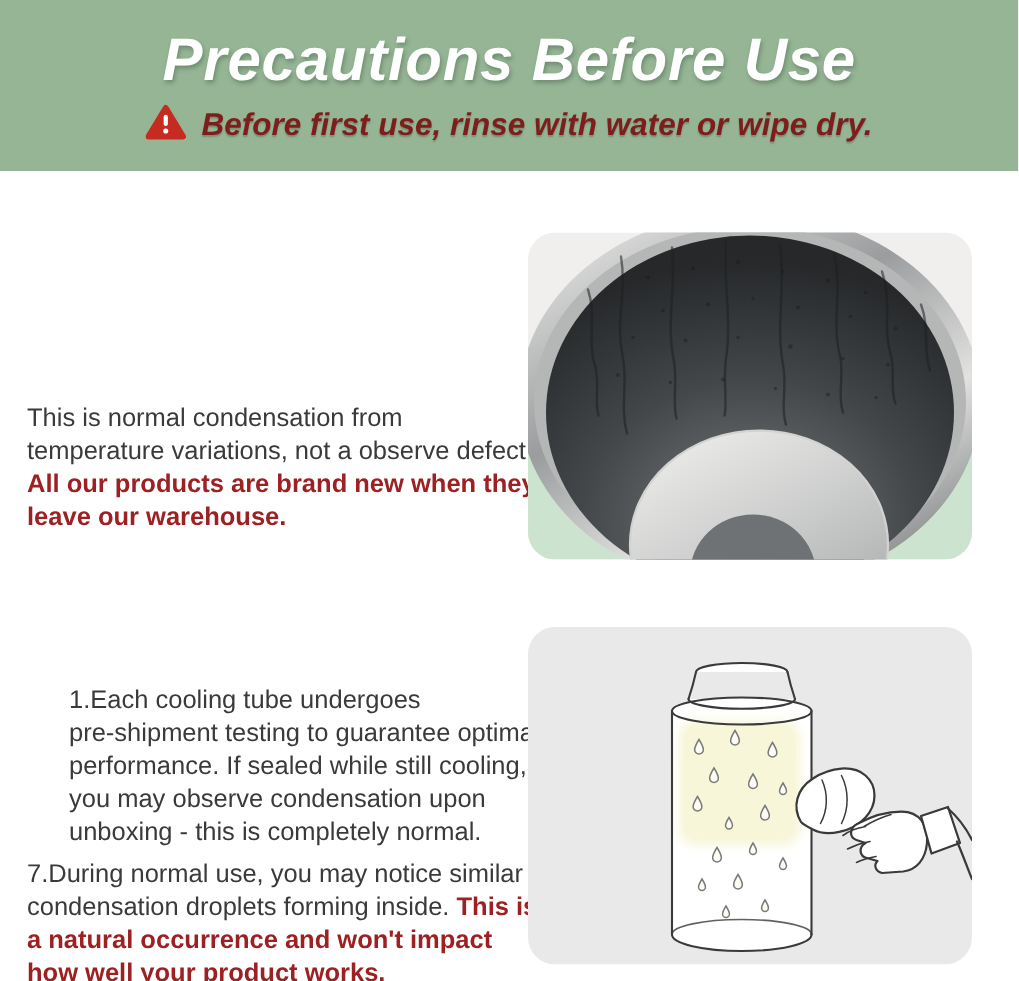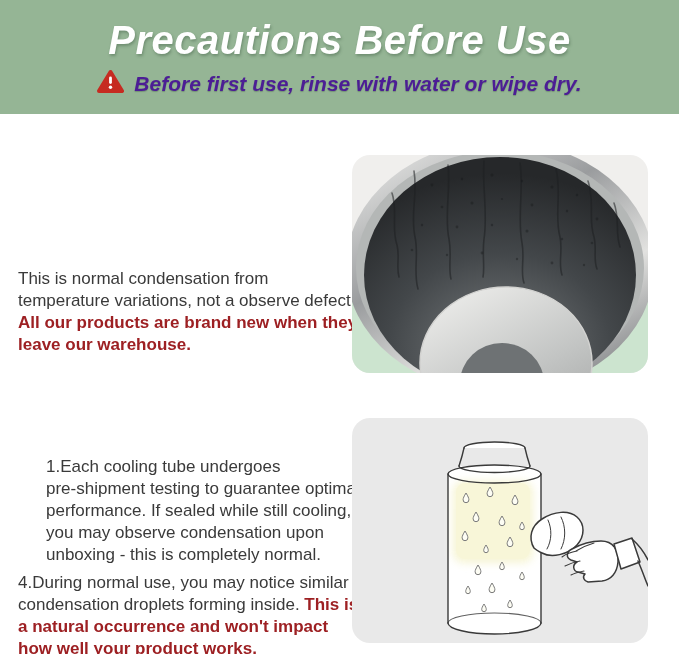--- a/index.html
+++ b/index.html
@@ -26,21 +26,21 @@
     font-style:italic;
     letter-spacing:0.5px;
     text-shadow:1px 2px 3px rgba(40,70,45,0.35);
     white-space:nowrap;
   }
   .warning-row {
     margin-top:6px;
     display:flex; align-items:center; gap:10px;
   }
   .warning-text {
-    color:#4c1d95;
+    color:#7f1d1d;
     font-size:21px;
     font-weight:bold;
     font-style:italic;
     text-shadow:0 1px 1px rgba(40,70,45,0.3);
     white-space:nowrap;
   }
   
   .h-green {
     position:absolute; left:18px; margin:0;
     color:#84a986;
@@ -95,21 +95,21 @@
 temperature variations, not a observe defect.</span><span class="red red-block">All our products are brand new when they
 leave our warehouse.</span></p>
 
 
   <p class="body-text" id="p2">1.Each cooling tube undergoes
 pre-shipment testing to guarantee optimal
 performance. If sealed while still cooling,
 you may observe condensation upon
 unboxing - this is completely normal.</p>
 
-  <p class="body-text" id="p3"><span>4.During normal use, you may notice similar
+  <p class="body-text" id="p3"><span>7.During normal use, you may notice similar
 condensation droplets forming inside. </span><span class="red">This is
 a natural occurrence and won't impact
 how well your product works.</span></p>
 
   <div class="img-card" id="photo-card">
     <svg width="296" height="218" viewBox="0 0 296 218">
       <defs>
         <clipPath id="clipPhoto">
             <rect width="296" height="218" rx="18"></rect>
           </clipPath>

